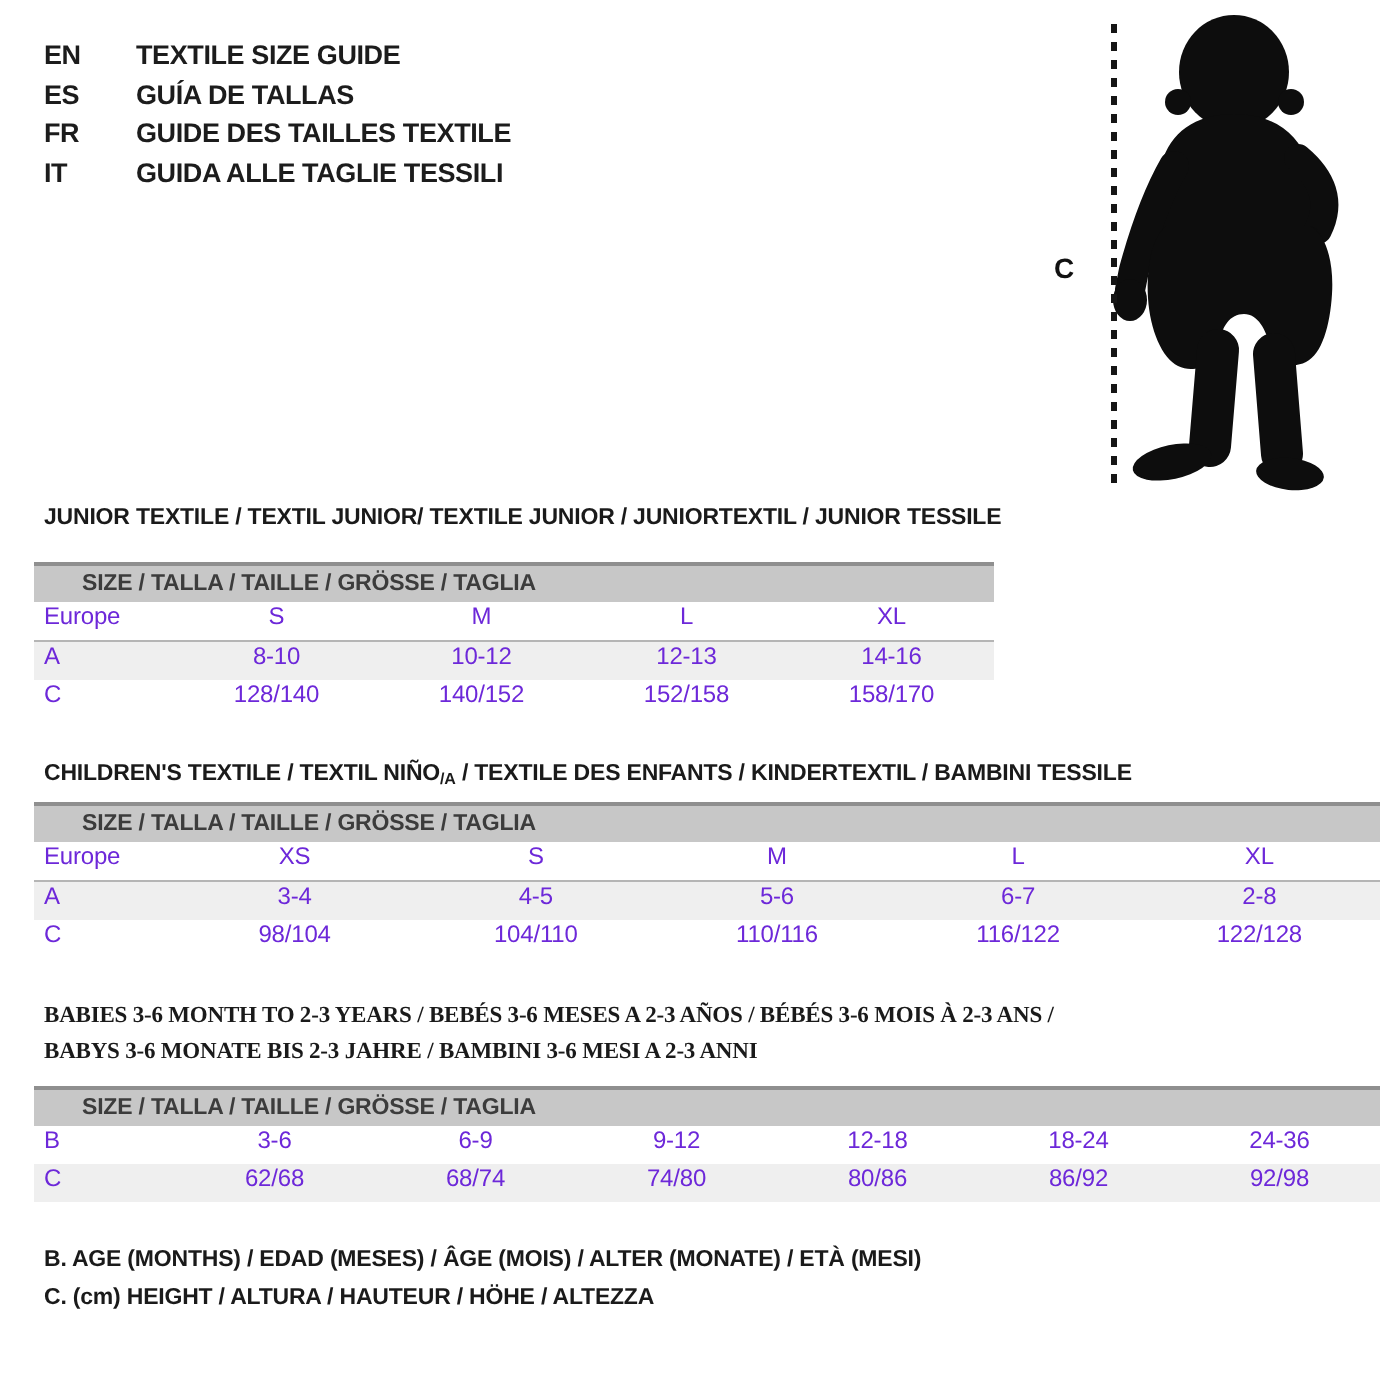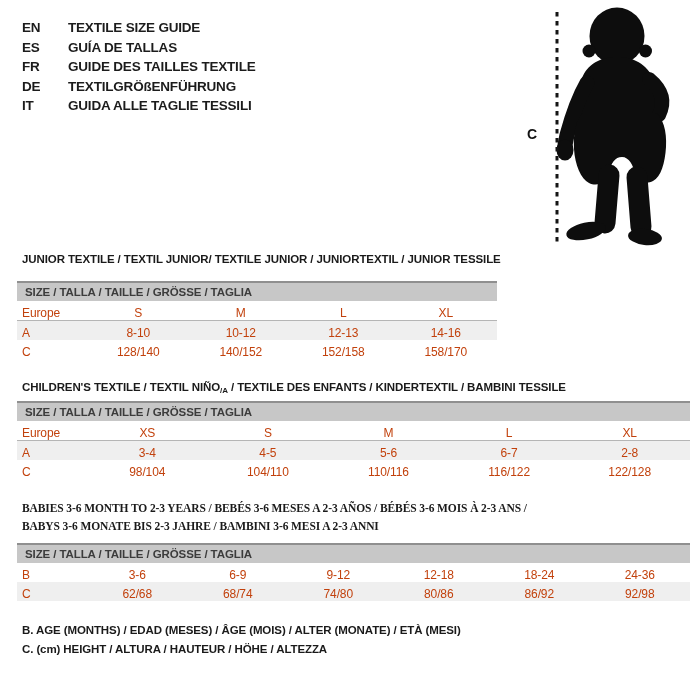--- a/index.html
+++ b/index.html
@@ -13,23 +13,23 @@
   .lang-row{display:flex;height:19.6px;align-items:flex-start;font-size:13.5px;font-weight:700;letter-spacing:-0.2px;}
   .lang-code{width:46px;}
   
   .figure-wrap{position:absolute;left:545px;top:5px;width:150px;height:245px;}
   .c-label{position:absolute;left:527px;top:126px;font-size:14px;font-weight:700;color:#111;}
   
   .sec-title{position:absolute;left:22px;font-size:11.5px;font-weight:700;letter-spacing:-0.1px;color:#1a1a1a;line-height:18px;white-space:nowrap;}
   .sub{font-size:8px;vertical-align:-2px;}
   .tbl{position:absolute;left:17px;}
   .t-band{box-sizing:border-box;height:20px;background:#c7c7c7;border-top:2px solid #8f8f8f;
-          display:flex;align-items:center;padding-left:8px;
+          display:flex;align-items:center;padding-left:24px;
           font-size:11.5px;font-weight:700;color:#3c3c3c;letter-spacing:-0.1px;}
-  .t-row{display:flex;height:19px;align-items:flex-end;font-size:12px;color:#c2410c;letter-spacing:-0.1px;}
+  .t-row{display:flex;height:19px;align-items:flex-start;font-size:12px;color:#6d28d9;letter-spacing:-0.1px;}
   .t-row.shaded{background:#efefef;}
   .t-row.rule{border-bottom:1px solid #b5b5b5;}
   .t-label{width:70px;padding-left:5px;box-sizing:border-box;}
   .t-cell{flex:1;text-align:center;}
   
   .footnotes{position:absolute;left:22px;top:624px;}
   .footnote{height:18.8px;font-size:11.5px;font-weight:700;letter-spacing:-0.1px;color:#1a1a1a;}
 </style>
 </head>
 <body>
@@ -39,24 +39,20 @@
     <span class="lang-code">EN</span>
     <span class="lang-label">TEXTILE SIZE GUIDE</span>
   </div>
   <div class="lang-row">
     <span class="lang-code">ES</span>
     <span class="lang-label">GUÍA DE TALLAS</span>
   </div>
   <div class="lang-row">
     <span class="lang-code">FR</span>
     <span class="lang-label">GUIDE DES TAILLES TEXTILE</span>
-  </div>
-  <div class="lang-row">
-    <span class="lang-code">DE</span>
-    <span class="lang-label">TEXTILGRÖßENFÜHRUNG</span>
   </div>
   <div class="lang-row">
     <span class="lang-code">IT</span>
     <span class="lang-label">GUIDA ALLE TAGLIE TESSILI</span>
   </div>
 </div>
 
 <div class="c-label">C</div>
 
 <div class="figure-wrap">

